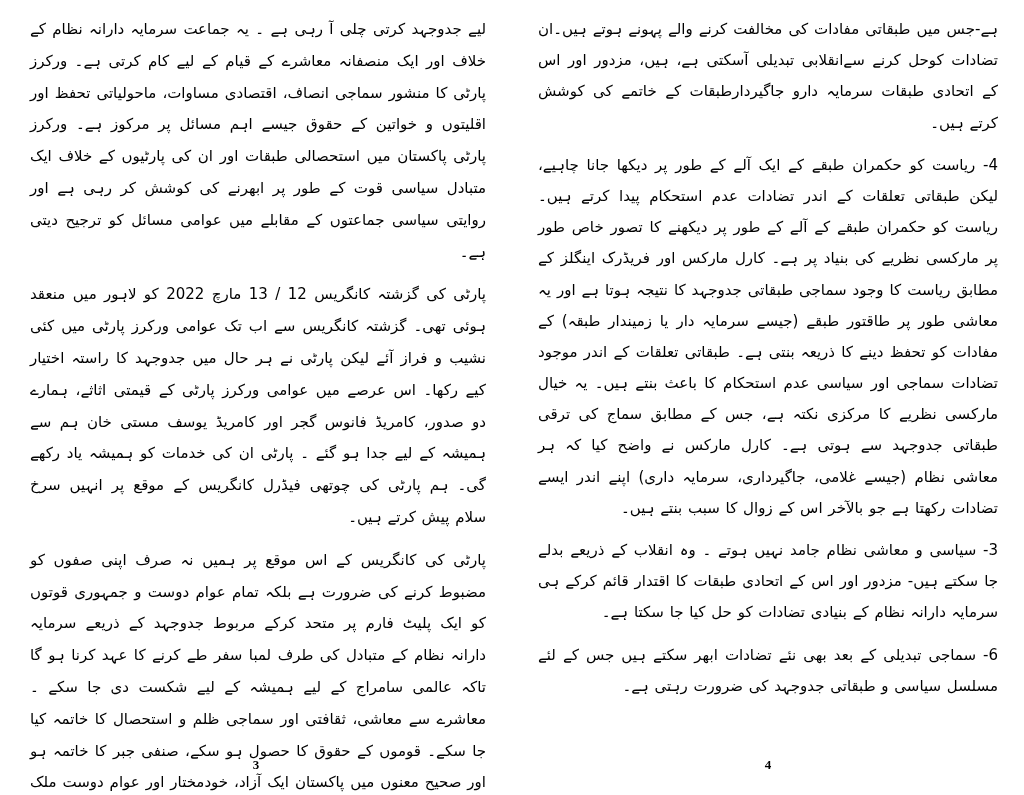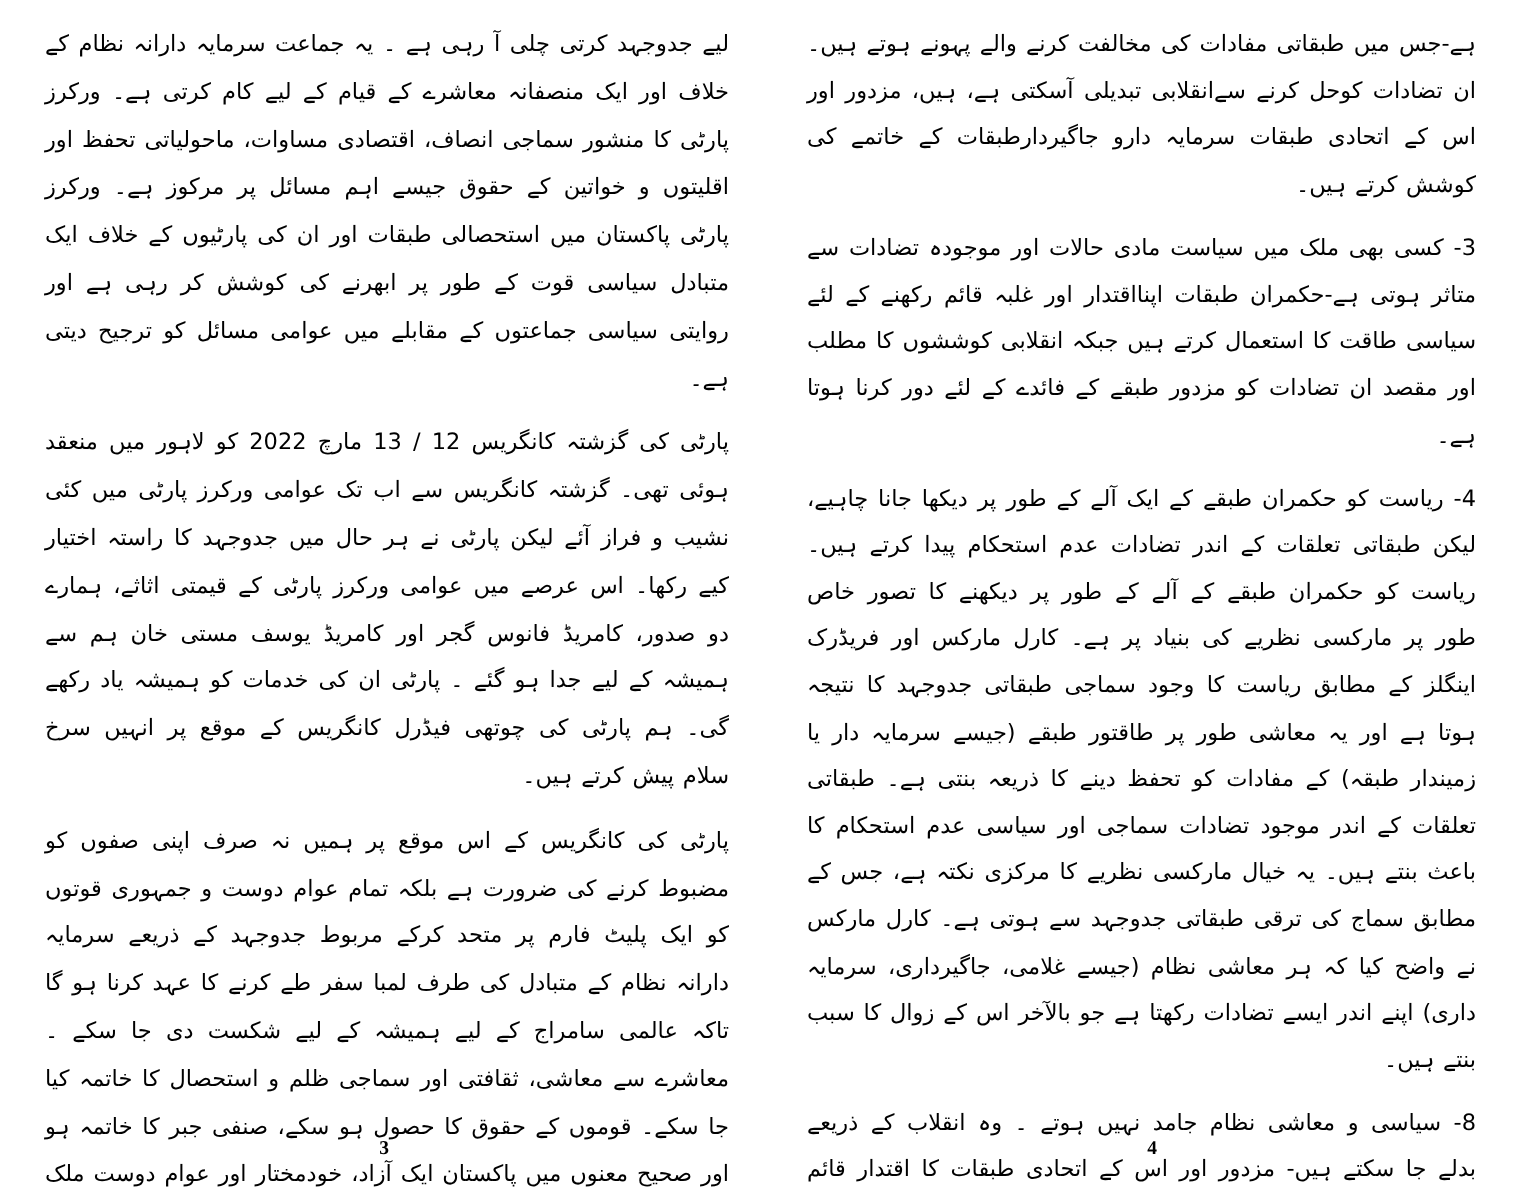--- a/index.html
+++ b/index.html
@@ -23,21 +23,21 @@
   }
   
   .page {
     position: relative;
     box-sizing: border-box;
     height: 795px;
     width: 512px;
     padding: 14px 34px 0 34px;
   }
   .page-left {
-    padding-right: 40px;
+    padding-right: 26px;
     padding-left: 26px;
   }
   .page-right {
     padding-right: 26px;
     padding-left: 30px;
   }
   .gutter {
     position: absolute;
     top: 0;
     bottom: 0;
@@ -77,23 +77,22 @@
   }
 </style>
 </head>
 <body>
 
 <div class="spread">
 
   <div class="page page-left">
     <div class="col">
       <p class="para">ہے-جس میں طبقاتی مفادات کی  مخالفت کرنے والے پہونے ہوتے ہیں۔ان تضادات کوحل کرنے سےانقلابی تبدیلی آسکتی ہے، ہیں، مزدور اور اس کے اتحادی طبقات سرمایہ دارو جاگیردارطبقات کے خاتمے کی کوشش کرتے ہیں۔</p>
-      <p class="para">3- کسی بھی ملک میں سیاست مادی حالات اور موجودہ تضادات  سے متاثر ہوتی ہے-حکمران طبقات اپنااقتدار اور غلبہ قائم رکھنے کے لئے سیاسی طاقت کا استعمال کرتے ہیں جبکہ انقلابی کوششوں کا مطلب اور مقصد ان تضادات کو مزدور طبقے کے فائدے کے لئے دور کرنا ہوتا ہے۔</p>
       <p class="para">4- ریاست کو حکمران طبقے کے ایک آلے کے طور پر دیکھا جانا چاہیے، لیکن طبقاتی تعلقات کے اندر تضادات عدم استحکام پیدا کرتے ہیں۔ ریاست کو حکمران طبقے کے آلے کے طور پر دیکھنے کا تصور خاص طور پر مارکسی نظریے کی بنیاد پر ہے۔ کارل مارکس اور فریڈرک اینگلز کے مطابق ریاست کا وجود سماجی طبقاتی جدوجہد کا نتیجہ ہوتا ہے اور یہ معاشی طور پر طاقتور طبقے (جیسے سرمایہ دار یا زمیندار طبقہ) کے مفادات کو تحفظ دینے کا ذریعہ بنتی ہے۔ طبقاتی تعلقات کے اندر موجود تضادات سماجی اور سیاسی عدم استحکام کا باعث بنتے ہیں۔ یہ خیال مارکسی نظریے کا مرکزی نکتہ ہے، جس کے مطابق سماج کی ترقی طبقاتی جدوجہد سے ہوتی ہے۔ کارل مارکس نے واضح کیا کہ ہر معاشی نظام (جیسے غلامی، جاگیرداری، سرمایہ داری) اپنے اندر ایسے تضادات رکھتا ہے جو بالآخر اس کے زوال کا سبب بنتے ہیں۔</p>
-      <p class="para">8- سیاسی و معاشی نظام جامد نہیں ہوتے ۔  وہ انقلاب کے ذریعے بدلے جا سکتے ہیں- مزدور  اور اس کے اتحادی طبقات کا اقتدار قائم کرکے ہی سرمایہ دارانہ نظام کے بنیادی تضادات کو حل کیا جا سکتا ہے۔</p>
+      <p class="para">3- سیاسی و معاشی نظام جامد نہیں ہوتے ۔  وہ انقلاب کے ذریعے بدلے جا سکتے ہیں- مزدور  اور اس کے اتحادی طبقات کا اقتدار قائم کرکے ہی سرمایہ دارانہ نظام کے بنیادی تضادات کو حل کیا جا سکتا ہے۔</p>
       <p class="para">6- سماجی تبدیلی کے بعد بھی نئے تضادات ابھر سکتے ہیں جس کے لئے مسلسل سیاسی و طبقاتی جدوجہد کی ضرورت رہتی ہے۔</p>
 
     </div>
     <div class="folio">4</div>
   </div>
 
   <div class="page page-right">
     <div class="gutter"></div>
     <div class="col">
       <p class="para">لیے جدوجہد کرتی  چلی آ رہی ہے ۔ یہ جماعت سرمایہ دارانہ نظام کے خلاف اور ایک منصفانہ معاشرے کے قیام کے لیے کام کرتی ہے۔ ورکرز پارٹی کا منشور سماجی انصاف، اقتصادی مساوات، ماحولیاتی تحفظ اور اقلیتوں و خواتین کے حقوق جیسے اہم مسائل پر مرکوز ہے۔ ورکرز پارٹی پاکستان میں استحصالی طبقات اور ان کی پارٹیوں کے خلاف ایک متبادل سیاسی قوت کے طور پر ابھرنے کی کوشش کر رہی ہے اور  روایتی سیاسی جماعتوں کے مقابلے میں عوامی مسائل کو ترجیح دیتی ہے۔</p>

